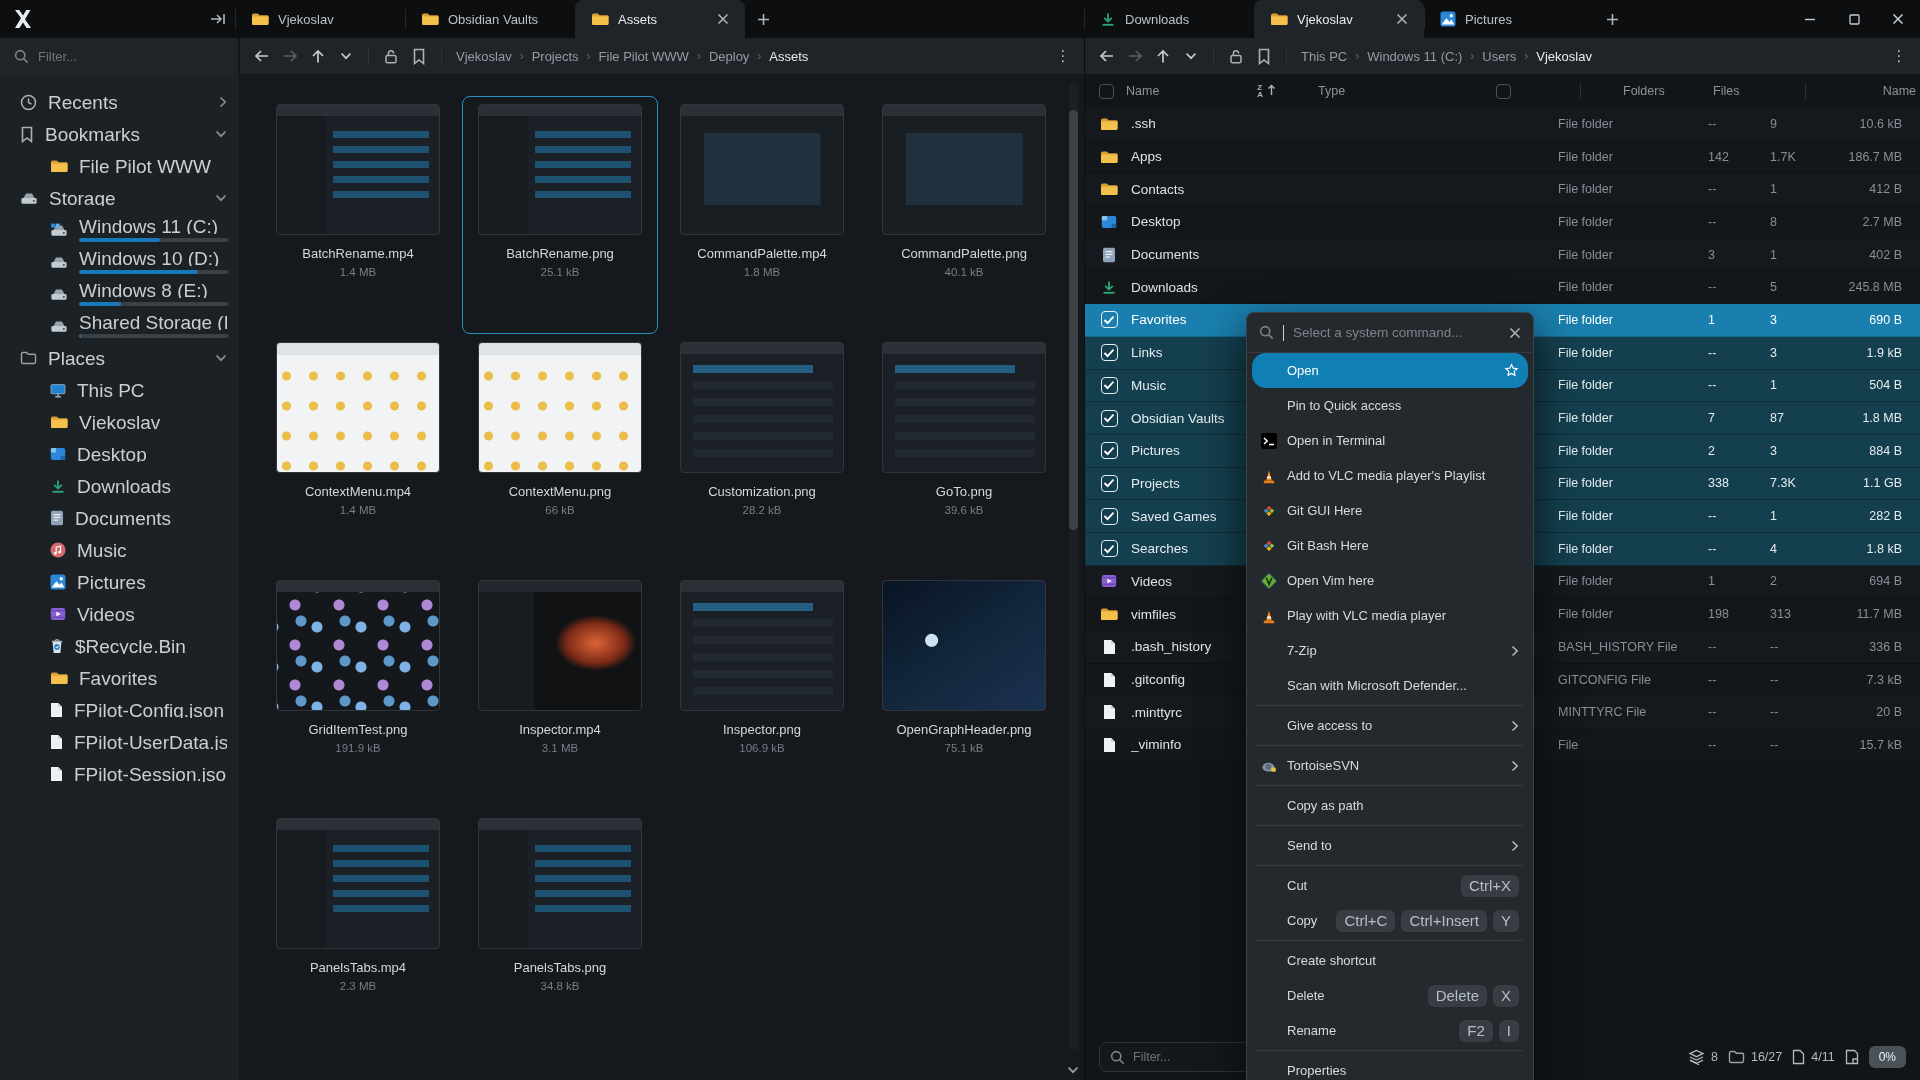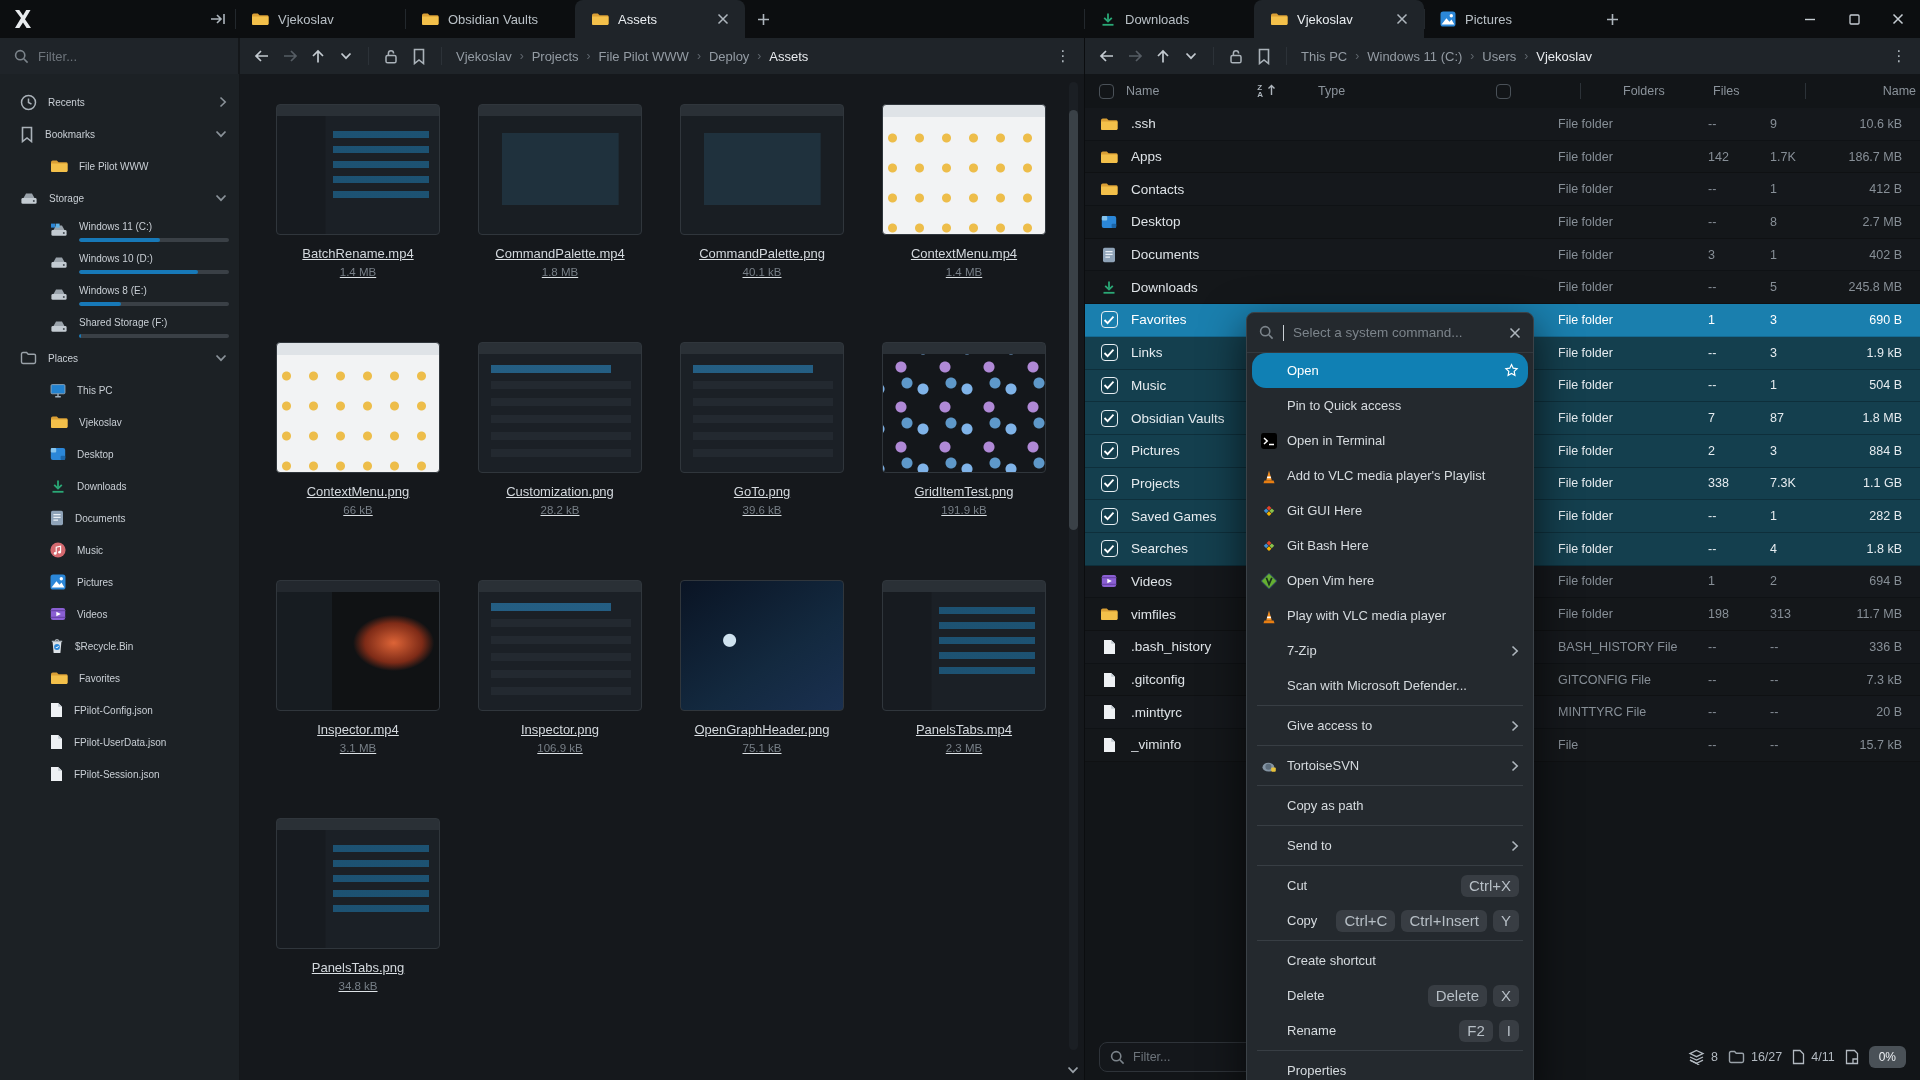--- a/index.html
+++ b/index.html
@@ -38,30 +38,30 @@
   .nav-btn.disabled { color:#565d64; }
   .crumb { display:flex; align-items:center; gap:8px; font-size:13px; margin-left:6px; overflow:hidden; white-space:nowrap; }
   .crumb .seg { color:#949ca4; cursor:pointer; }
   .crumb .seg.last { color:#e8ebee; }
   .crumb .csep { color:#5f666d; font-size:12px; }
   .kebab { margin-left:auto; color:#aeb6bd; width:26px; text-align:center; cursor:pointer; font-size:15px; }
 
   
   .filterline { display:flex; align-items:center; gap:9px; color:#6d747b; font-size:13px; width:100%; }
   #sidebar-list { flex:1; overflow:hidden; padding-top:12px; }
-  .side-item { height:32px; display:flex; align-items:center; gap:11px; font-size:10px; color:#c9cfd5; cursor:pointer; padding-right:12px; position:relative; }
+  .side-item { height:32px; display:flex; align-items:center; gap:11px; font-size:19px; color:#c9cfd5; cursor:pointer; padding-right:12px; position:relative; }
   .side-item .lblcol { display:flex; flex-direction:column; justify-content:center; flex:1; min-width:0; }
   .side-item .lbl { line-height:15px; white-space:nowrap; overflow:hidden; }
   .side-item .chev { margin-left:auto; color:#8a9299; }
   .usagebar { width:150px; height:4px; border-radius:2px; background:#3a4046; margin-top:4px; overflow:hidden; }
   .usagebar .fill { height:100%; background:#1779b8; border-radius:2px; }
 
   
   #grid { position:absolute; left:10px; top:36px; right:22px; bottom:0; padding:22px 0 0 10px;
-    display:grid; grid-template-columns:repeat(4,200px); grid-auto-rows:238px; column-gap:2px;text-decoration:underline; }
+    display:grid; grid-template-columns:repeat(4,200px); grid-auto-rows:238px; column-gap:2px; }
   .cell { width:196px; display:flex; flex-direction:column; align-items:center; padding:7px; border-radius:8px; border:1px solid transparent; cursor:pointer; }
   .cell.sel { border-color:#2b8fc6; }
   .thumb { width:164px; height:131px; border-radius:4px; border:1px solid #30363c; position:relative; overflow:hidden; }
   .gname { margin-top:11px; font-size:13px; color:#d3d8dd; line-height:15px; }
   .gsize { margin-top:5px; font-size:11.5px; color:#777f87; }
 
   .t-dark-table { background:
     linear-gradient(#2a3036,#2a3036) 0 0/100% 11px no-repeat,
     linear-gradient(#171b20,#171b20) 0 11px/30% 100% no-repeat,
     repeating-linear-gradient(180deg, rgba(30,115,165,.6) 0 7px, rgba(23,28,33,0) 7px 15px) 56px 26px/96px 75px no-repeat,
@@ -634,20 +634,25 @@
           <span class="seg last">Assets</span>
         </div>
       <div class="kebab">⋮</div>
     </div>
     <div id="grid">
         <div class="cell">
           <div class="thumb t-dark-table"></div>
           <div class="gname">BatchRename.mp4</div>
           <div class="gsize">1.4 MB</div>
         </div>
+        <div class="cell sel">
+          <div class="thumb t-dark-table"></div>
+          <div class="gname">BatchRename.png</div>
+          <div class="gsize">25.1 kB</div>
+        </div>
         <div class="cell">
           <div class="thumb t-dark-palette"></div>
           <div class="gname">CommandPalette.mp4</div>
           <div class="gsize">1.8 MB</div>
         </div>
         <div class="cell">
           <div class="thumb t-dark-palette"></div>
           <div class="gname">CommandPalette.png</div>
           <div class="gsize">40.1 kB</div>
         </div>

